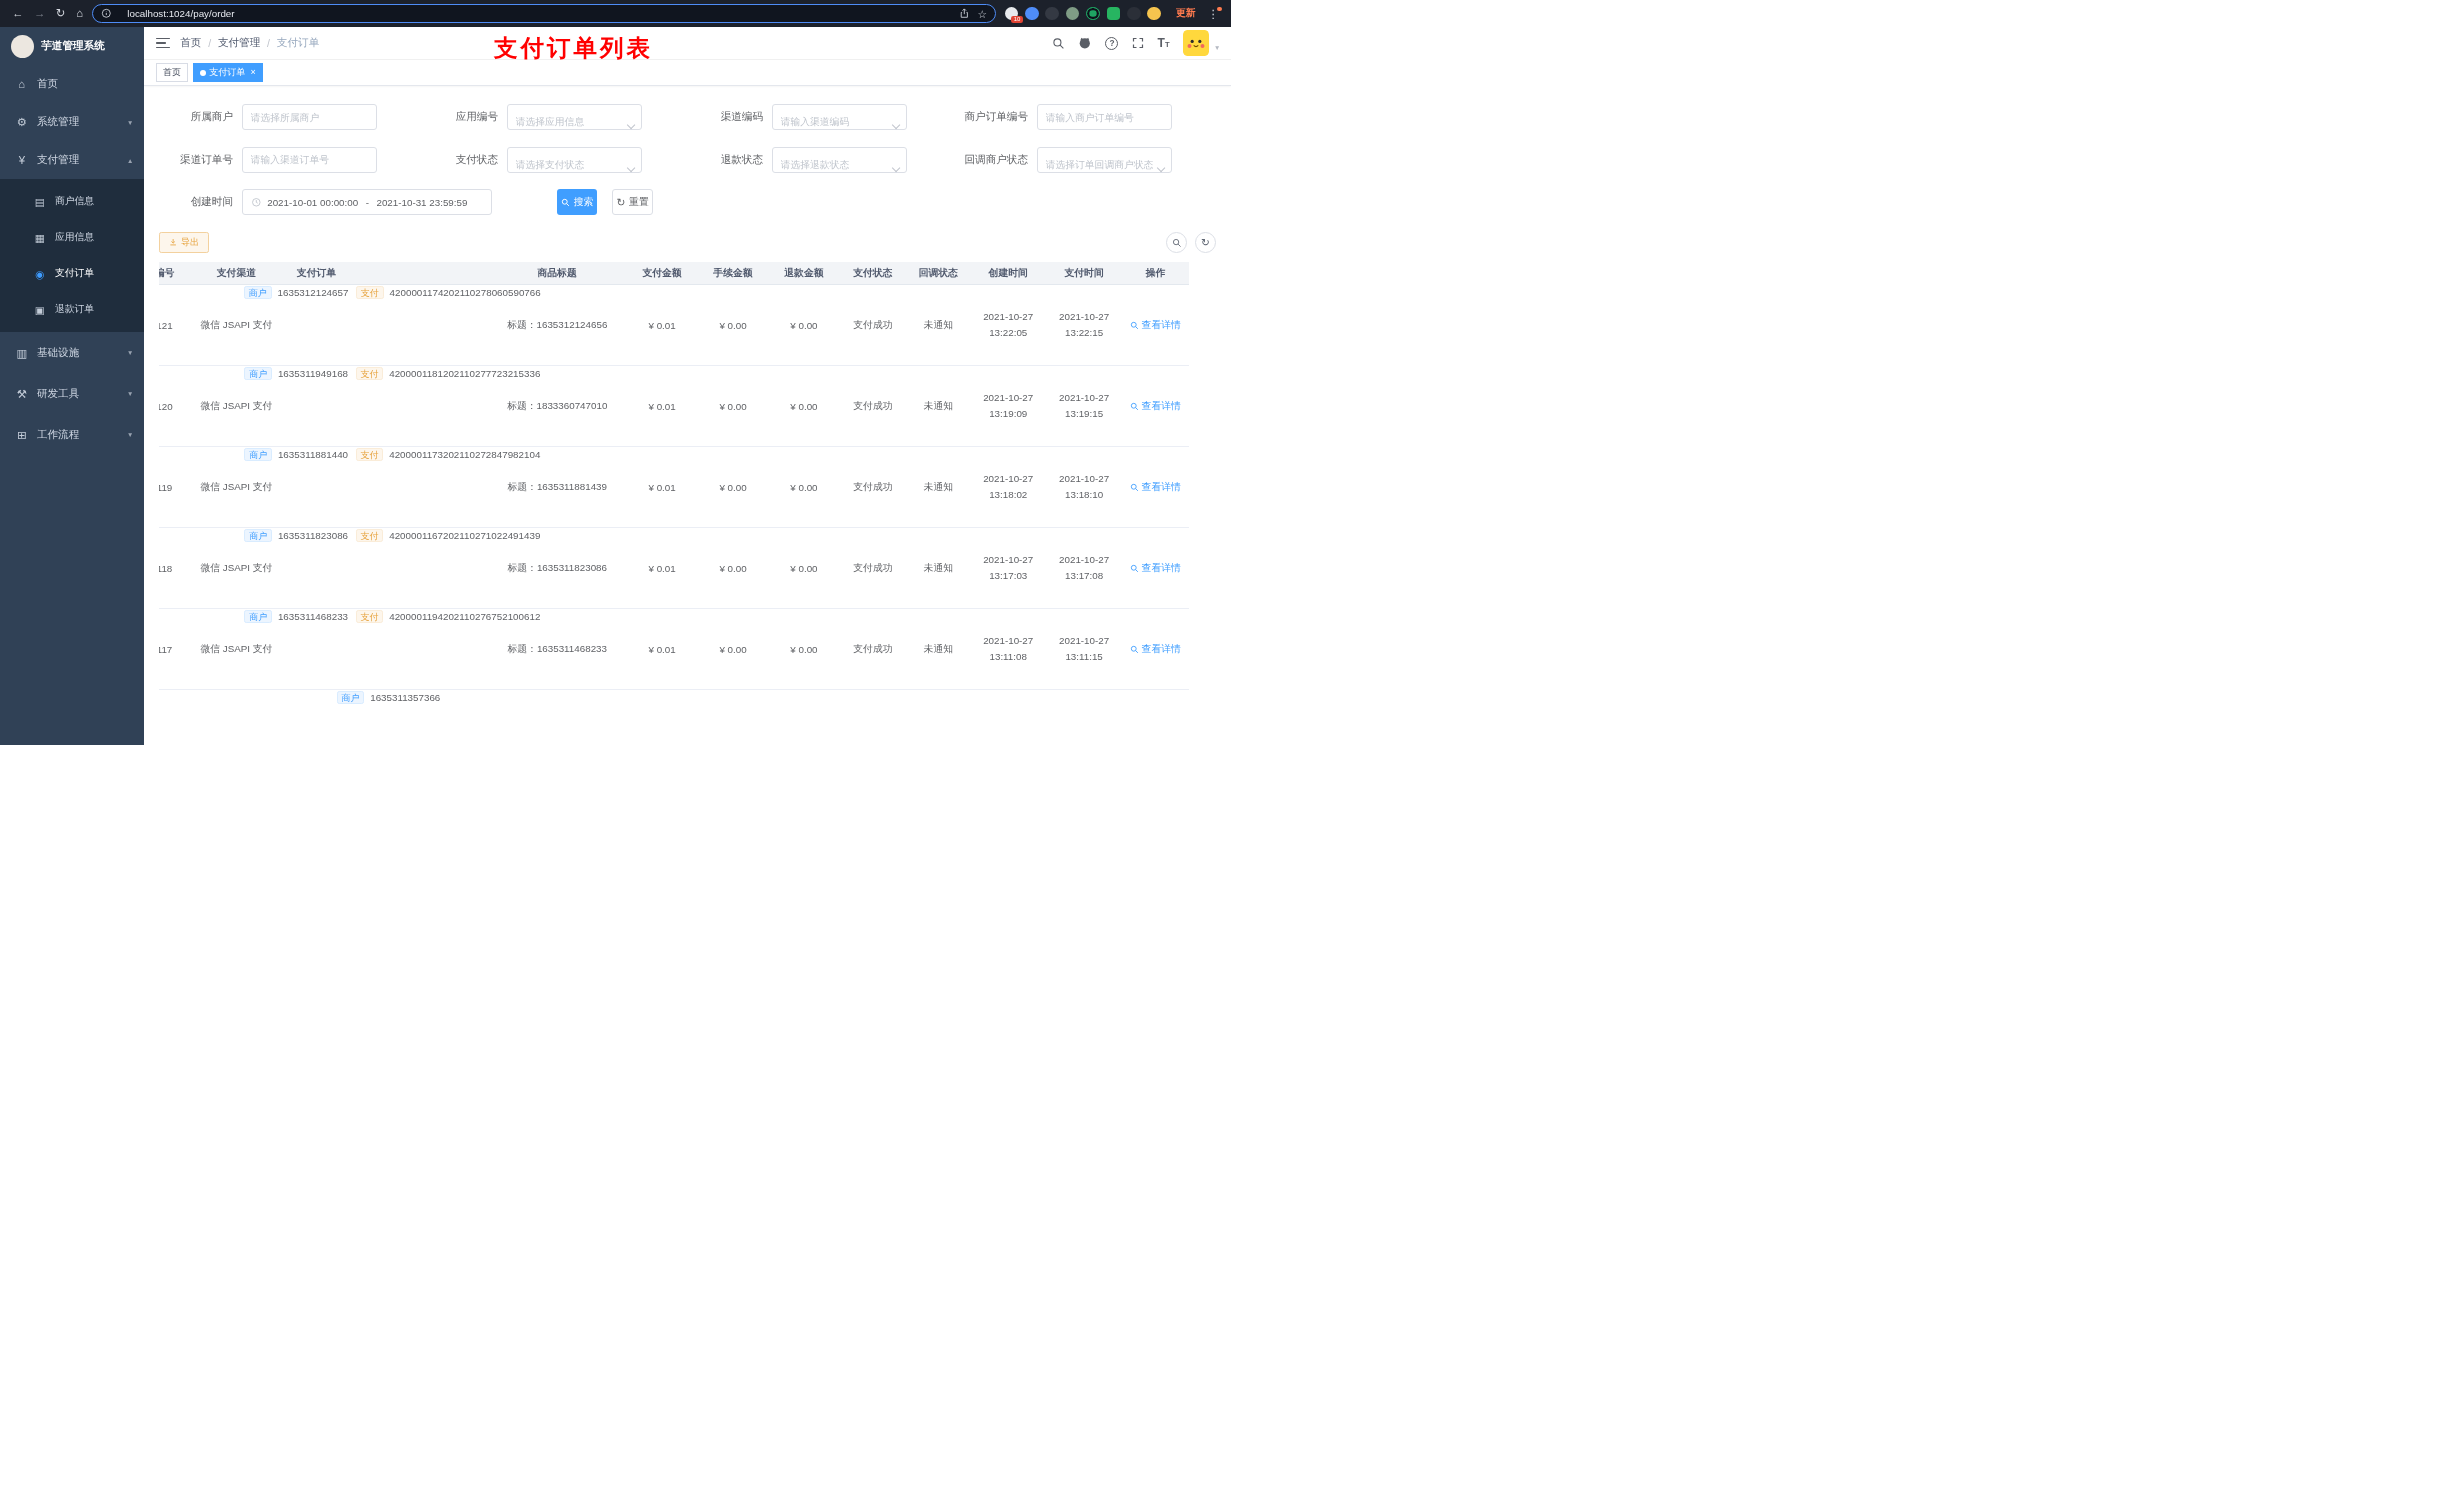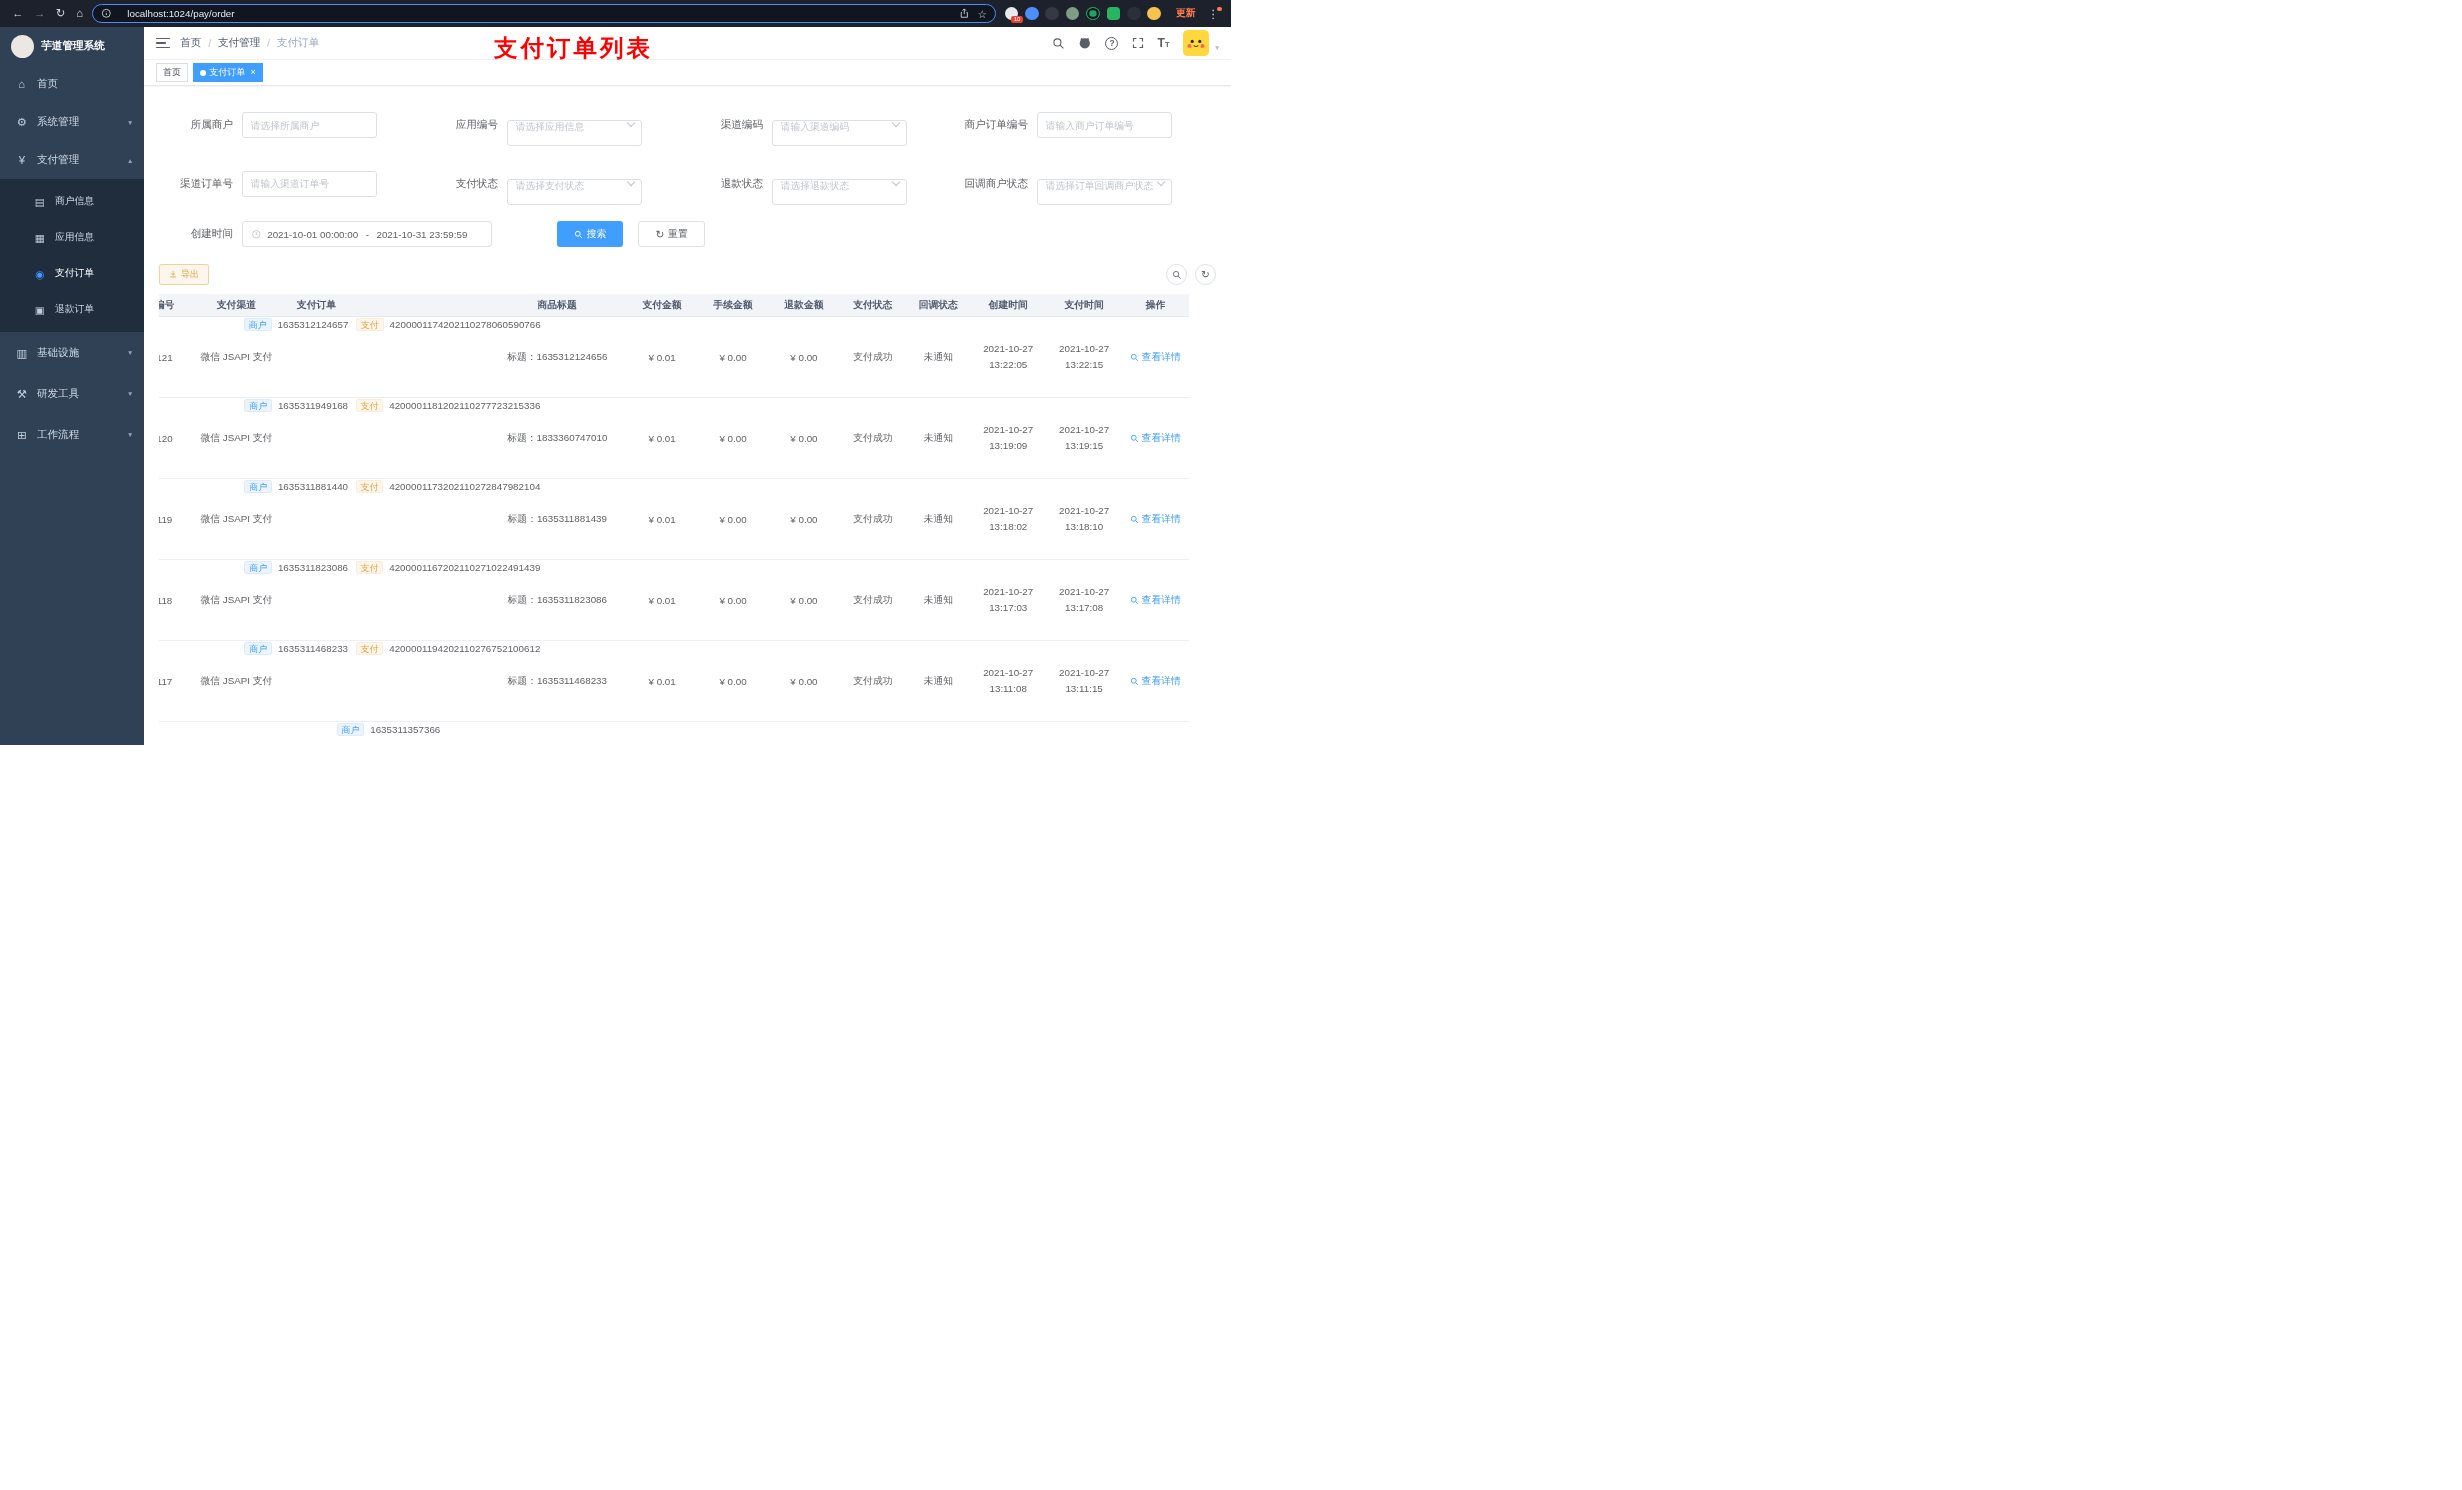--- a/index.html
+++ b/index.html
@@ -77,26 +77,26 @@
   .tab-close { font-size:9px; line-height:1; margin-left:1.5px; }
 
   
   .content { flex:1; min-height:0; padding:18px 15px 0 15px; display:flex; flex-direction:column; }
   .f-row { display:flex; align-items:center; margin-bottom:16.7px; }
   .f-item { display:flex; align-items:center; margin-right:47px; }
   .f-item:last-child { margin-right:0; }
   .f-label { width:83px; text-align:right; padding-right:9px; font-size:10.6px; color:#606266; white-space:nowrap; }
   .f-input, .f-select { width:135px; height:26px; border:0.8px solid #dcdfe6; border-radius:3px; font-size:9.8px; padding:0 7.6px; color:#606266; background:#fff; }
   .f-input::placeholder { color:#bfc4cc; }
-  .f-select { display:flex; align-items:flex-start; justify-content:space-between; cursor:pointer;margin-top:16px; }
+  .f-select { display:flex; align-items:flex-end; justify-content:space-between; cursor:pointer; }
   .f-select .ph { color:#bfc4cc; white-space:nowrap; overflow:hidden; }
   .caret-down { width:6px; height:6px; border-right:1.1px solid #c0c4cc; border-bottom:1.1px solid #c0c4cc; transform:rotate(45deg) translateY(-1.5px); flex:0 0 auto; }
   .date-range { width:250px; height:26px; border:0.8px solid #dcdfe6; border-radius:3px; display:flex; align-items:center; padding:0 7.6px; gap:6px; font-size:9.8px; color:#606266; }
   .date-range .sep { color:#606266; padding:0 1.5px; }
-  .btn { height:26px; border-radius:3px; font-size:9.8px; display:inline-flex; align-items:center; gap:3.8px; padding:0 16px; cursor:pointer; border:0.8px solid transparent; }
+  .btn { height:26px; border-radius:3px; font-size:9.8px; display:inline-flex; align-items:center; gap:3.8px; padding:0 3px; cursor:pointer; border:0.8px solid transparent; }
   .btn-primary { background:#409eff; color:#fff; margin-left:18px; }
   .btn-plain { background:#fff; color:#606266; border-color:#dcdfe6; margin-left:15px; }
   .refresh-glyph { font-size:10.6px; line-height:1; }
 
   .toolbar { display:flex; align-items:center; margin:0 0 9px 0; }
   .btn-export { height:21px; padding:0 9px; font-size:9px; border-radius:2.3px; border:0.8px solid #f3d19e; background:#fdf6ec; color:#e6a23c; display:inline-flex; align-items:center; gap:3.8px; cursor:pointer; }
   .toolbar-right { margin-left:auto; display:flex; align-items:center; gap:7.6px; }
   .circle-btn { width:21px; height:21px; border:0.8px solid #dcdfe6; border-radius:50%; display:flex; align-items:center; justify-content:center; color:#5f6672; cursor:pointer; background:#fff; }
 
   

